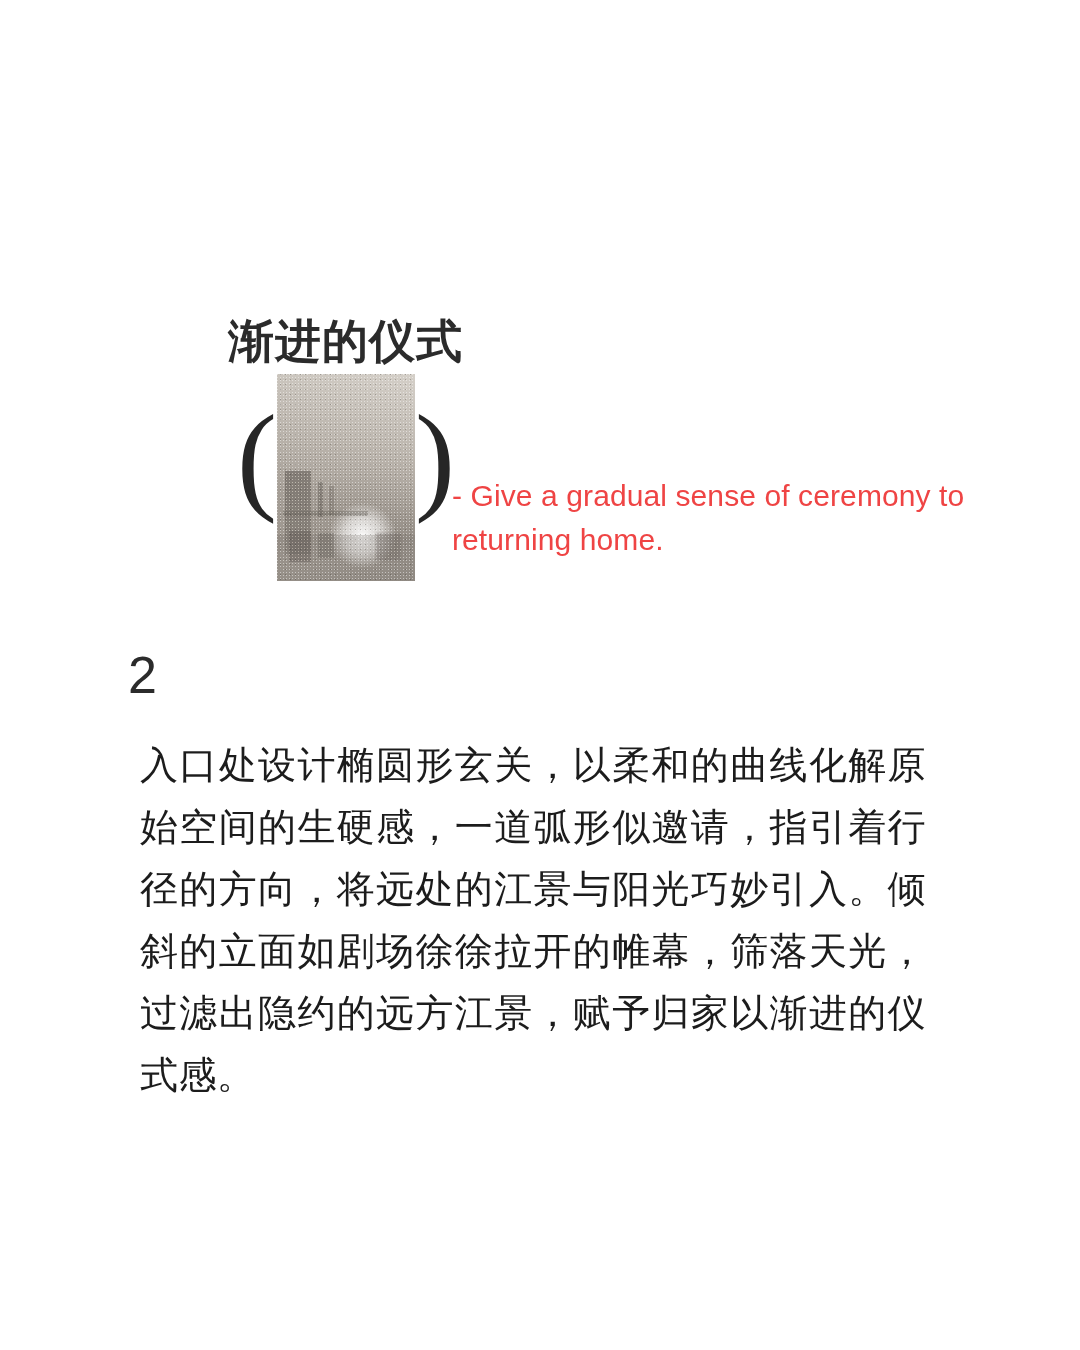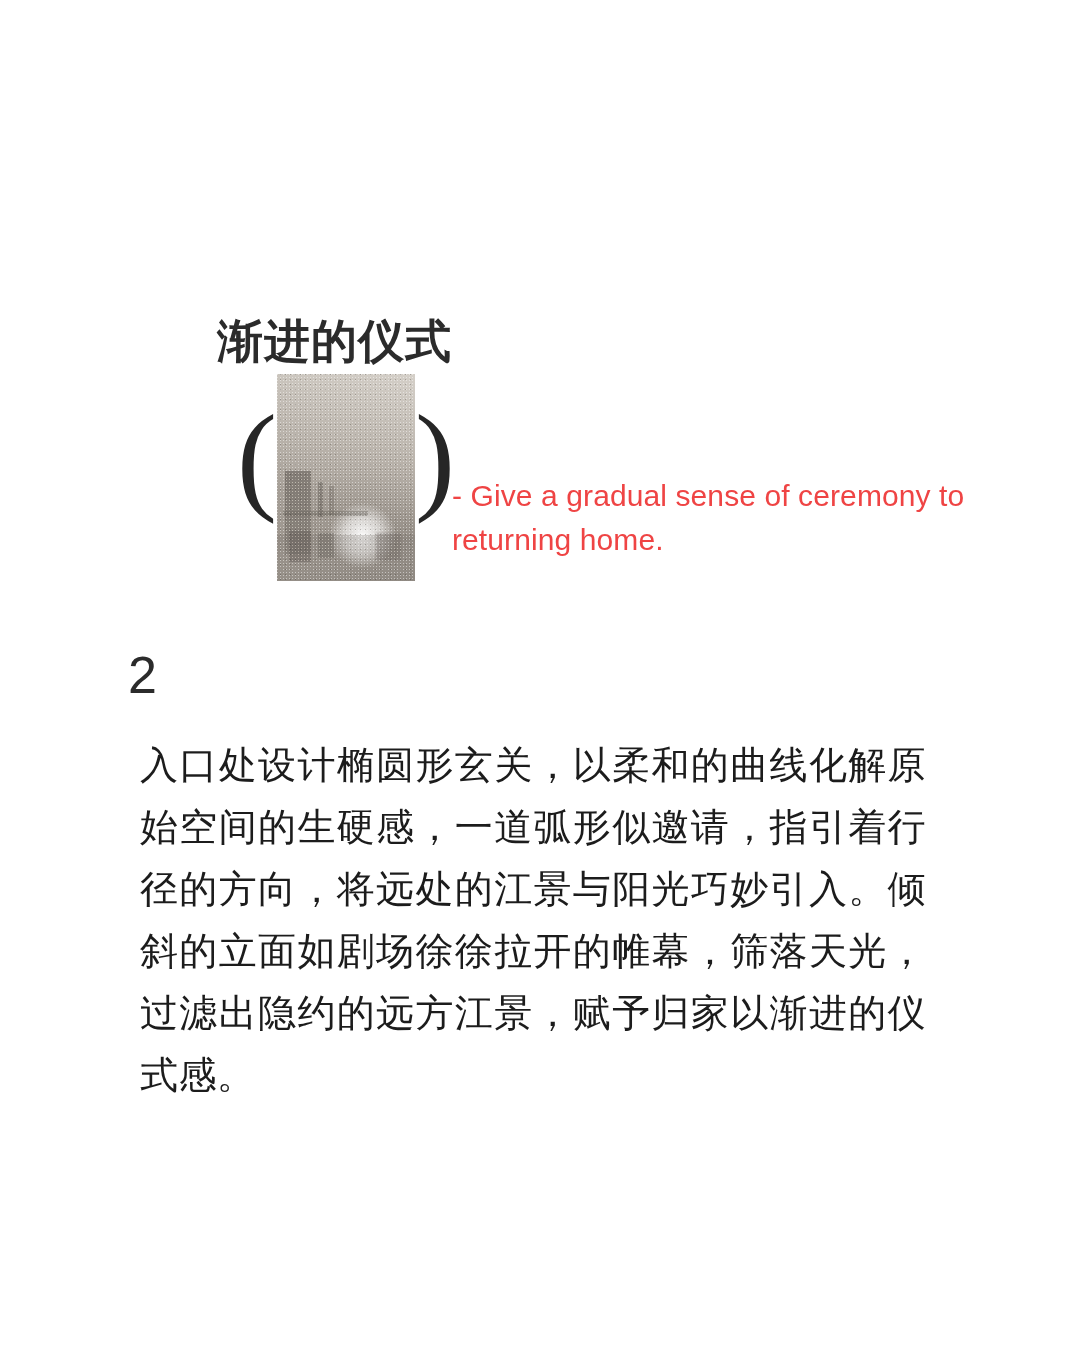--- a/index.html
+++ b/index.html
@@ -19,21 +19,21 @@
   .poster {
     position: relative;
     width: 1080px;
     height: 1350px;
     background: #ffffff;
   }
 
   
   .title {
     position: absolute;
-    left: 217px;
+    left: 228px;
     top: 283px;
     font-size: 46px;
     font-weight: 700;
     color: #2b2b2b;
     letter-spacing: 1px;
     line-height: 1.2;
     white-space: nowrap;
   }
 
   .paren {

